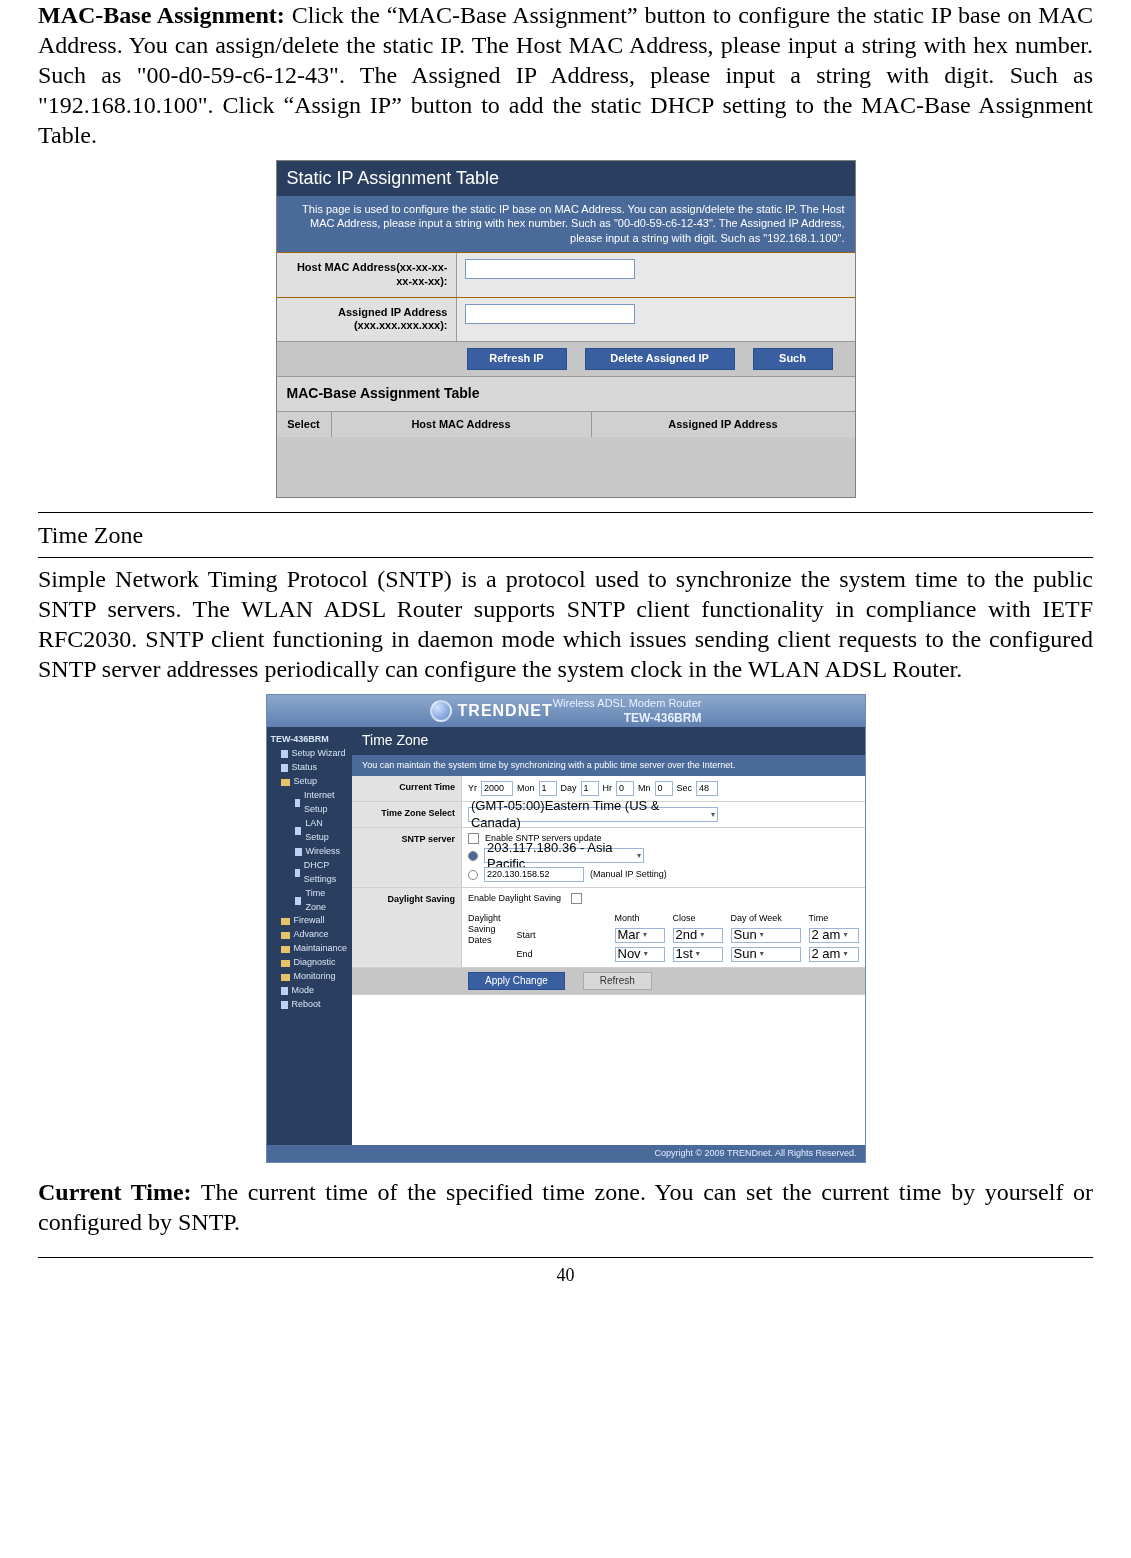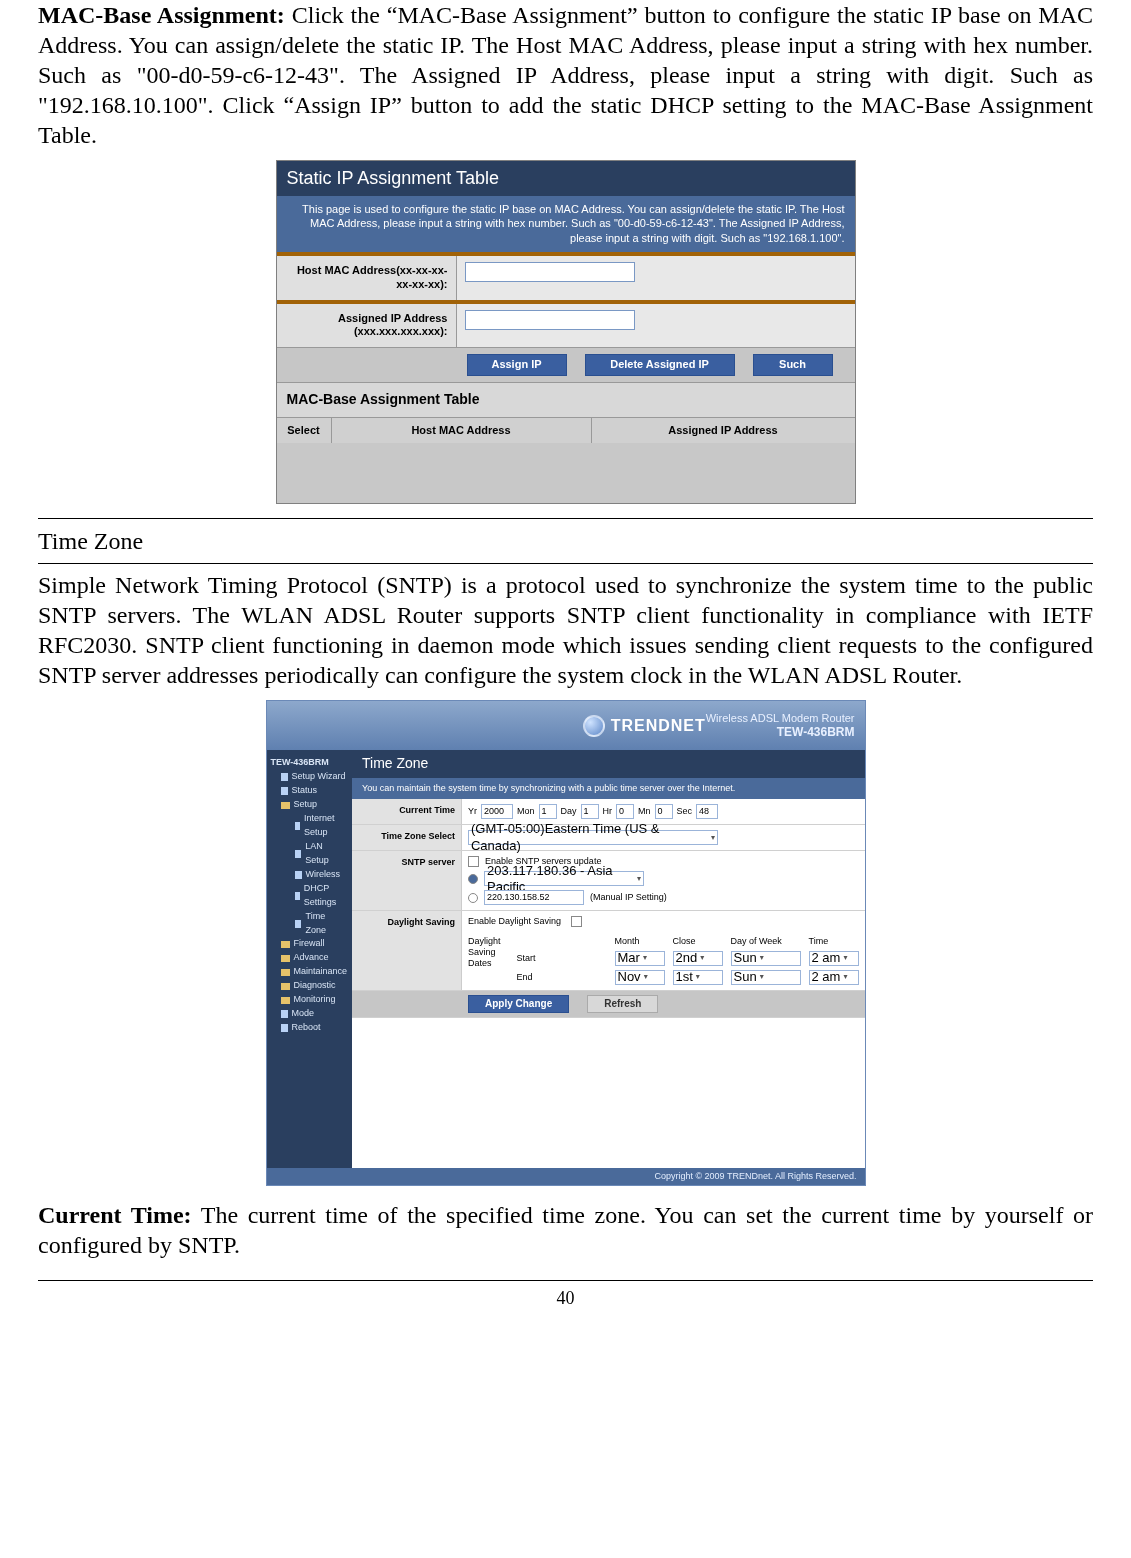--- a/index.html
+++ b/index.html
@@ -42,21 +42,21 @@
   .sip-desc {
     background: #4a6a9a;
     color: #fff;
     font-size: 11px;
     padding: 6px 10px;
     line-height: 1.35;
     text-align: right;
   }
   .sip-row {
     display: flex;
-    border-top: 4px solid #a16207;
+    border-top: 1px solid #a16207;
   }
   .sip-label {
     width: 180px;
     background: #e0e0e0;
     font-weight: bold;
     font-size: 11px;
     text-align: right;
     padding: 8px 8px;
     border-right: 1px solid #999;
   }
@@ -130,25 +130,25 @@
     padding: 1px 0;
   }
   
   .tz-ss {
     width: 600px;
     font-family: Arial, sans-serif;
     font-size: 10px;
     border: 1px solid #6b89b7;
   }
   .tz-header {
-    height: 49px;
+    height: 32px;
     background: linear-gradient(#8da8cc, #5f80b0);
     display: flex;
     align-items: center;
-    justify-content: flex-end;
+    justify-content: center;
     padding: 0 10px;
     color: #fff;
   }
   .tz-logo {
     display: flex;
     align-items: center;
     gap: 6px;
     font-weight: bold;
     font-size: 16px;
     letter-spacing: 1px;
@@ -238,21 +238,21 @@
     padding: 0 2px;
     display: inline-flex;
     align-items: center;
   }
   .tz-sel { border: 1px solid #9bb4d9; background: #fff; height: 15px; font-size: 13px; padding: 0 2px; display: inline-flex; align-items: center;}
   .tz-sel::after { content:"▾"; margin-left:3px; font-size:8px; color:#555;}
   .tz-btn {
     background: #3a5fa0;
     color: #fff;
     font-size: 10px;
-    font-weight: bold;
+    font-weight: normal;
     border: 1px solid #2a4f90;
     height: 18px;
     padding: 0 16px;
     display: inline-flex;
     align-items: center;
   }
   .tz-ds-block {
     flex:1;
     padding:5px 6px;
     font-size:9px;
@@ -310,21 +310,21 @@
             <div class="sip-input"></div>
           </div>
       </div>
       <div class="sip-row">
         <div class="sip-label">Assigned IP Address (xxx.xxx.xxx.xxx):</div>
         <div class="sip-field">
             <div class="sip-input"></div>
           </div>
       </div>
       <div class="sip-btnrow">
-        <div class="sip-btn assign">Assign IP</div>
+        <div class="sip-btn assign">Refresh IP</div>
         <div class="sip-btn delete">Delete Assigned IP</div>
         <div class="sip-btn close">Such</div>
       </div>
       <div class="sip-subtitle">MAC-Base Assignment Table</div>
       <div class="sip-hdrrow">
         <div class="sip-hdr-select">Select</div>
         <div class="sip-hdr-mac">Host MAC Address</div>
         <div class="sip-hdr-ip">Assigned IP Address</div>
       </div>
       <div class="sip-pad"></div>

